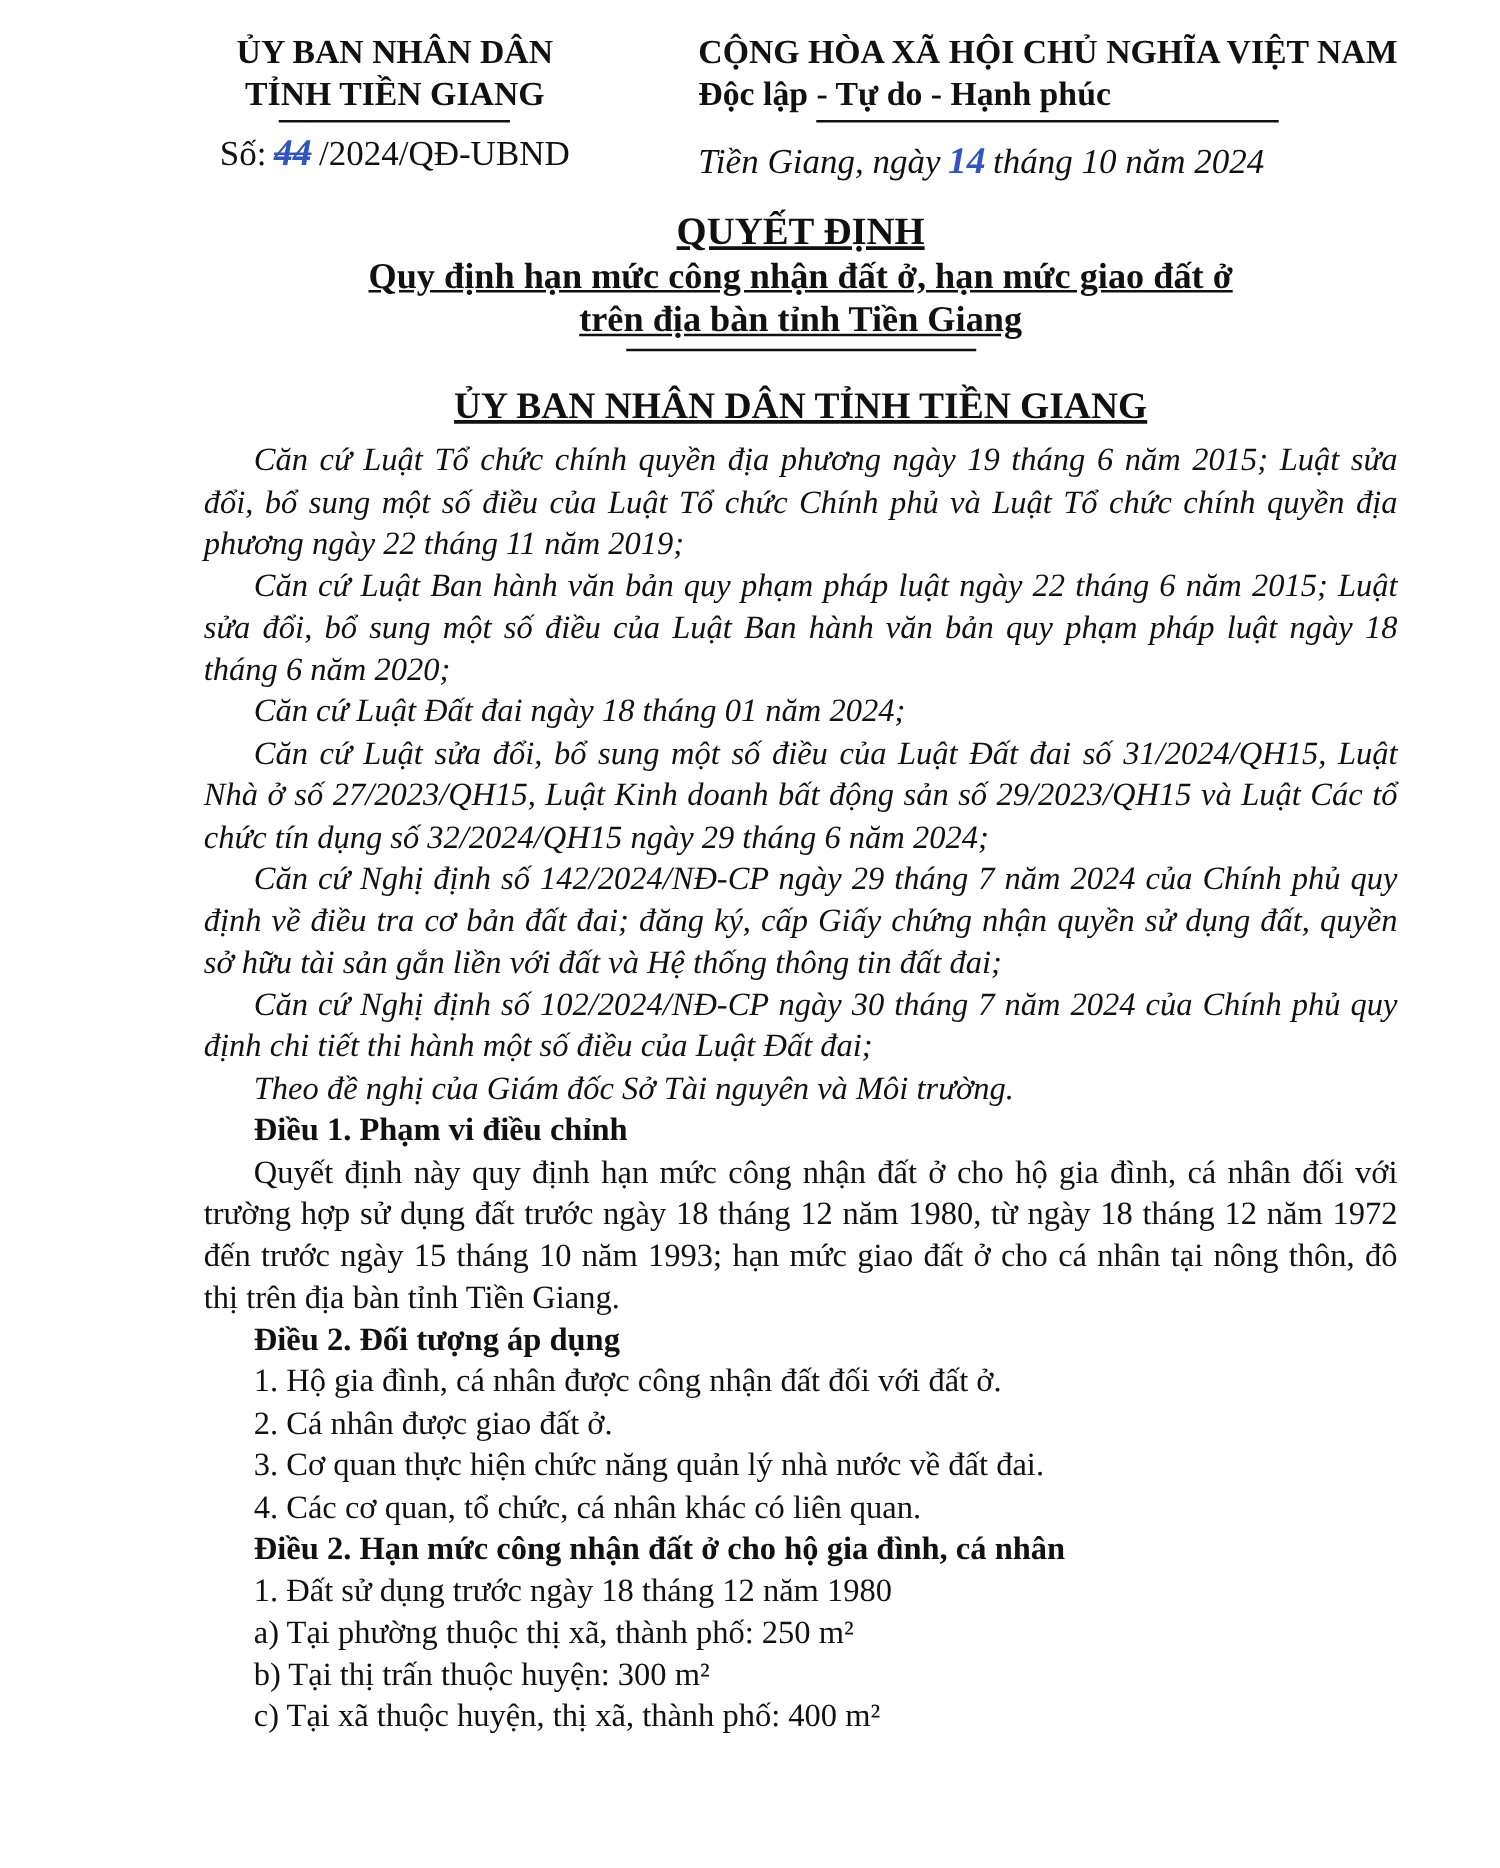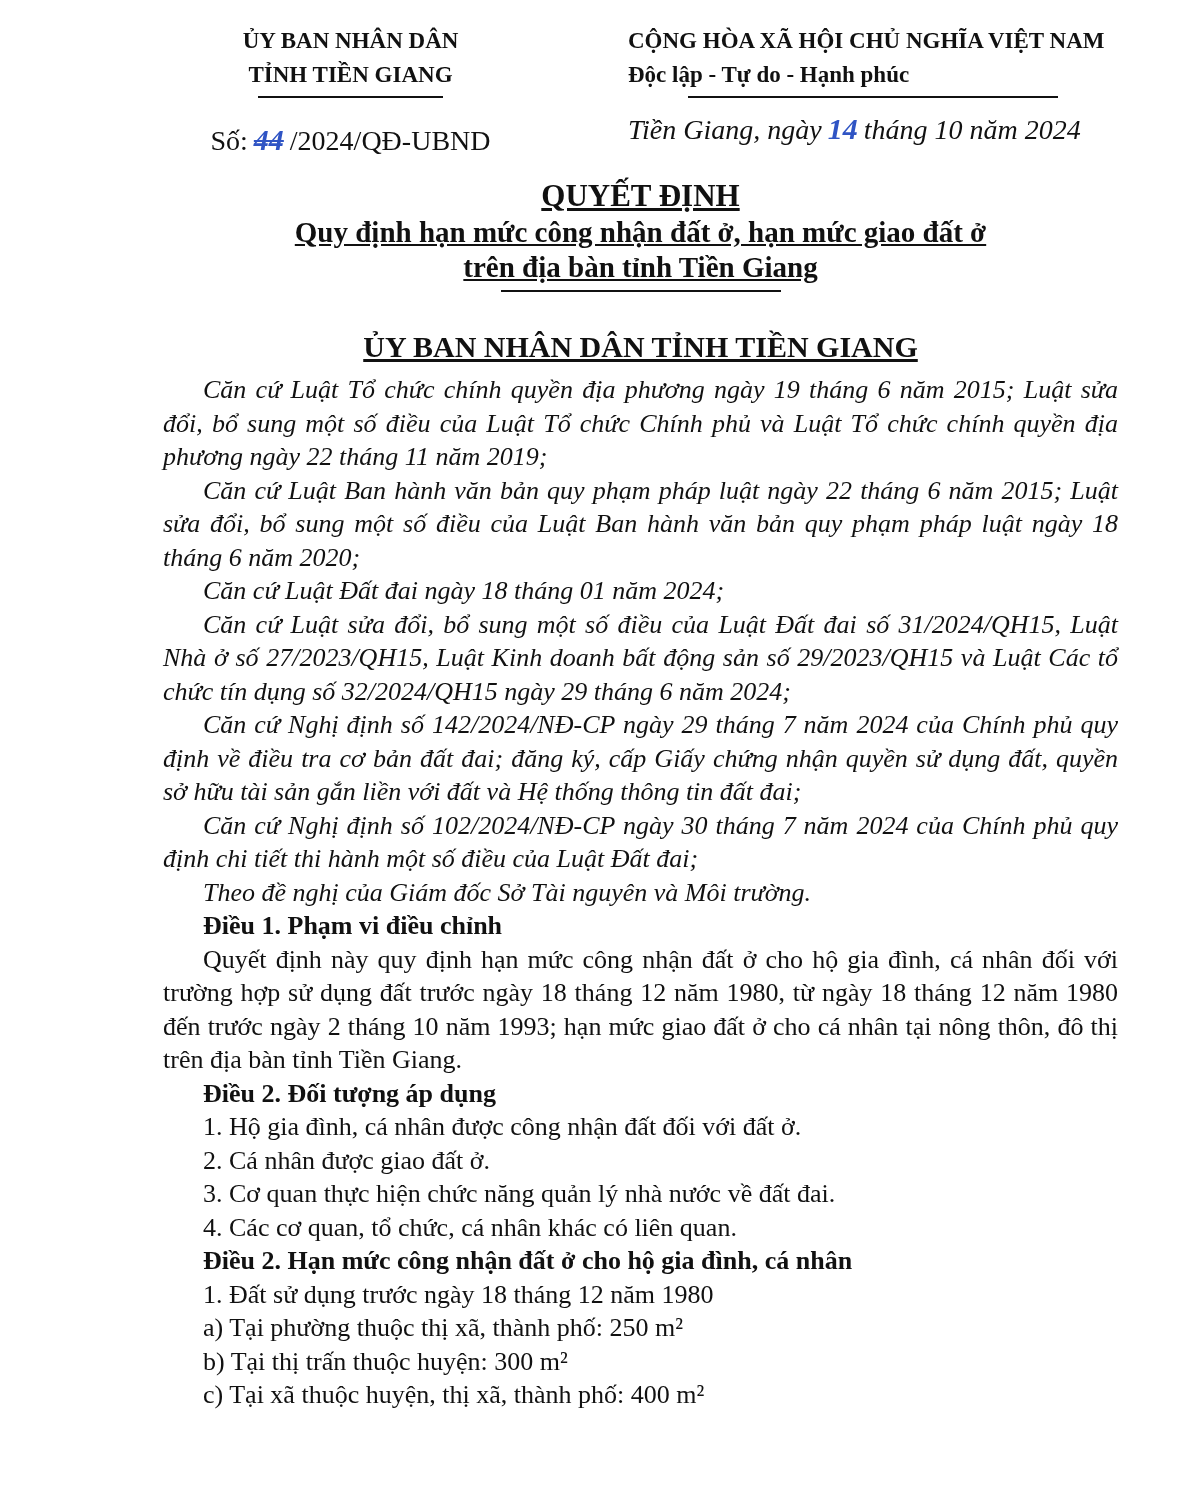--- a/index.html
+++ b/index.html
@@ -13,40 +13,40 @@
   .page {
     width: 1200px; height: 1494px;
     padding: 24px 82px 0 163px;
     background: #fff;
   }
 
   
   .header { display: flex; }
   .header-left { width: 375px; text-align: center; }
   .header-right { flex: 1; padding-left: 90px; }
-  .h-line { font-size: 23px; font-weight: bold; line-height: 34px; white-space: nowrap; }
+  .h-line { font-size: 27px; font-weight: bold; line-height: 34px; white-space: nowrap; }
   .rule { border-top: 2px solid #111; height: 0; }
   .rule-agency { width: 185px; margin: 4px auto 0; }
   .rule-motto { width: 370px; margin: 4px auto 0; }
-  .doc-number { margin-top: 25px; font-size: 28px; white-space: nowrap; }
+  .doc-number { margin-top: 8px; font-size: 28px; white-space: nowrap; }
   .date-line { margin-top: 14px; font-size: 28px; font-style: italic; white-space: nowrap; }
   .handwritten {
     color: var(--handwriting, #2f54c4);
     font-style: italic; font-weight: 600;
     font-size: 30px;
     margin: 0 6px;
   }
   .strike { text-decoration: line-through; text-decoration-thickness: 2px; }
 
   
   .title-block { text-align: center; margin-top: 20px; text-decoration: underline; }
   .doc-type { font-size: 31px; font-weight: bold; line-height: 38px; }
   .subject { font-size: 29px; font-weight: bold; line-height: 35px; }
   .rule-subject { width: 280px; margin: 5px auto 0; }
-  .issuer { font-size: 30px; font-weight: bold; margin-top: 38px; white-space: nowrap; }
+  .issuer { font-size: 30px; font-weight: bold; margin-top: 27px; white-space: nowrap; }
 
   
   .body-text { margin-top: 9px; font-size: 26px; line-height: 33.5px; }
   .body-text p { margin: 0; }
   .preamble p {
     font-style: italic;
     text-align: justify;
     text-indent: 40px;
   }
   .decision-label { text-align: center; font-weight: bold; }
@@ -94,21 +94,21 @@
       <p>Căn cứ Luật Đất đai ngày 18 tháng 01 năm 2024;</p>
       <p>Căn cứ Luật sửa đổi, bổ sung một số điều của Luật Đất đai số 31/2024/QH15, Luật Nhà ở số 27/2023/QH15, Luật Kinh doanh bất động sản số 29/2023/QH15 và Luật Các tổ chức tín dụng số 32/2024/QH15 ngày 29 tháng 6 năm 2024;</p>
       <p>Căn cứ Nghị định số 142/2024/NĐ-CP ngày 29 tháng 7 năm 2024 của Chính phủ quy định về điều tra cơ bản đất đai; đăng ký, cấp Giấy chứng nhận quyền sử dụng đất, quyền sở hữu tài sản gắn liền với đất và Hệ thống thông tin đất đai;</p>
       <p>Căn cứ Nghị định số 102/2024/NĐ-CP ngày 30 tháng 7 năm 2024 của Chính phủ quy định chi tiết thi hành một số điều của Luật Đất đai;</p>
       <p>Theo đề nghị của Giám đốc Sở Tài nguyên và Môi trường.</p>
     </div>
 
 
     <div>
       <p class="article-heading">Điều 1. Phạm vi điều chỉnh</p>
-      <p class="article-body">Quyết định này quy định hạn mức công nhận đất ở cho hộ gia đình, cá nhân đối với trường hợp sử dụng đất trước ngày 18 tháng 12 năm 1980, từ ngày 18 tháng 12 năm 1980 đến trước ngày 2 tháng 10 năm 1993; hạn mức giao đất ở cho cá nhân tại nông thôn, đô thị trên địa bàn tỉnh Tiền Giang.</p>
+      <p class="article-body">Quyết định này quy định hạn mức công nhận đất ở cho hộ gia đình, cá nhân đối với trường hợp sử dụng đất trước ngày 18 tháng 12 năm 1980, từ ngày 18 tháng 12 năm 1972 đến trước ngày 15 tháng 10 năm 1993; hạn mức giao đất ở cho cá nhân tại nông thôn, đô thị trên địa bàn tỉnh Tiền Giang.</p>
     </div>
 
     <div>
       <p class="article-heading">Điều 2. Đối tượng áp dụng</p>
       <p class="article-item">1. Hộ gia đình, cá nhân được công nhận đất đối với đất ở.</p>
       <p class="article-item">2. Cá nhân được giao đất ở.</p>
       <p class="article-item">3. Cơ quan thực hiện chức năng quản lý nhà nước về đất đai.</p>
       <p class="article-item">4. Các cơ quan, tổ chức, cá nhân khác có liên quan.</p>
     </div>
 

